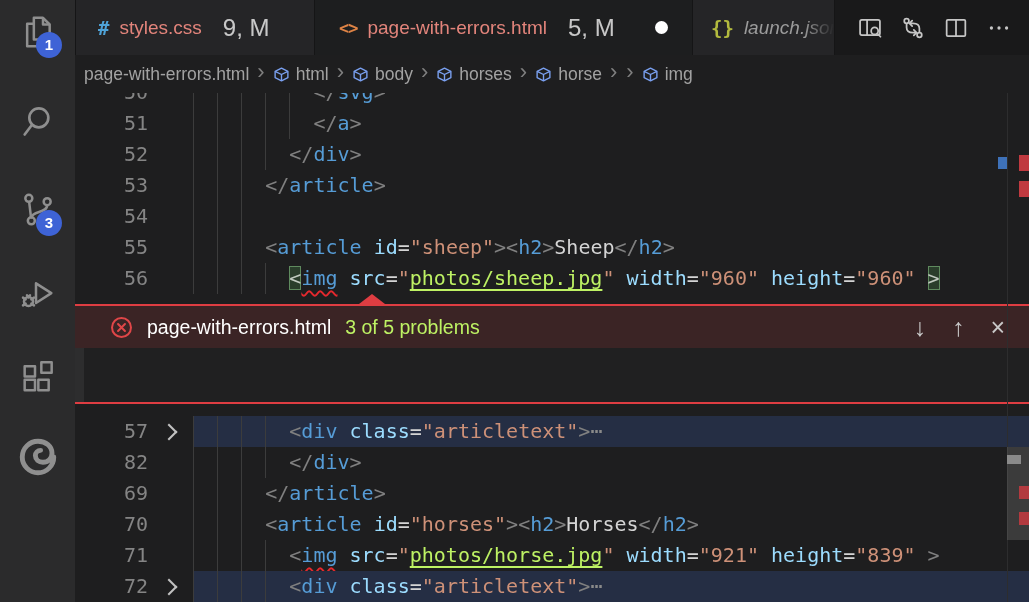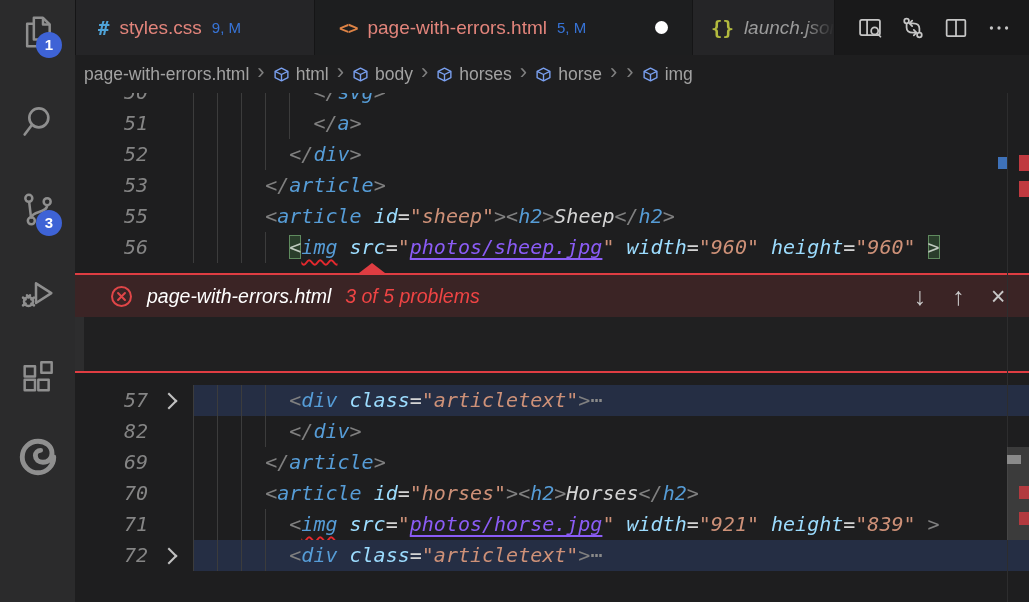--- a/index.html
+++ b/index.html
@@ -22,63 +22,63 @@
   .tab.inactive{background:#252527;border-right:1px solid #151516;border-left:1px solid #151516;}
   .tab.active{background:#1d1e1f;}
   .tab1{width:240px;padding:0 22px;}
   .tab2{width:377px;padding:0 24px;}
   .tab3{width:143px;padding:0 18px;overflow:hidden;}
   .ficon{font-family:"DejaVu Sans Mono",monospace;font-weight:bold;font-size:19px;}
   .ficon.css{color:#4fa3d8;}
   .ficon.html{color:#de8345;font-size:17px;letter-spacing:-1px;}
   .ficon.json{color:#b3bb3e;}
   .tab-label{font-size:19px;color:#e2847b;white-space:nowrap;}
-  .tab-dec{font-size:15px;color:#3b82f6;opacity:.85;white-space:nowrap;}
+  .tab-dec{font-size:24px;color:#e5e5e5;opacity:.85;white-space:nowrap;margin-left:11px;}
   .tab3 .tab-label{color:#9b9b9b;font-style:italic;}
   .dot{width:13px;height:13px;border-radius:50%;background:#ffffff;margin-left:auto;flex:none;}
   .fade{position:absolute;right:0;top:0;bottom:0;width:30px;
         background:linear-gradient(to right,rgba(37,37,39,0),#252527);}
   .actions{margin-left:auto;display:flex;align-items:center;gap:7px;padding-right:12px;}
   .act{width:36px;height:36px;display:flex;align-items:center;justify-content:center;border-radius:5px;}
 
   
   .breadcrumb{height:38px;display:flex;align-items:center;background:#1e1e1f;padding-left:9px;gap:7px;
               font-size:17.5px;color:#a2a2a2;white-space:nowrap;overflow:hidden;}
   .bc-sep{color:#7f7f7f;font-size:22px;line-height:1;margin:0 1px 4px 1px;}
   .bc-item{display:flex;align-items:center;gap:6px;}
 
   
-  .editor{position:relative;height:509px;overflow:hidden;background:#1e1e1f;font-style:italic;}
+  .editor{position:relative;height:509px;overflow:hidden;background:#1e1e1f;}
   .code-line{display:flex;height:31px;font-family:"DejaVu Sans Mono",monospace;font-size:20px;line-height:31px;}
   .code-line.clip{margin-top:-16px;}
   .ln{width:73px;flex:none;text-align:right;color:#858585;}
   .foldcol{width:45px;flex:none;display:flex;align-items:center;justify-content:center;}
   .chev{width:10px;height:10px;border-top:2px solid #c2c2c2;border-right:2px solid #c2c2c2;
         transform:rotate(45deg);margin-right:3px;}
   .codepre{display:block;position:relative;flex:1;white-space:pre;}
   .code-line.hl .codepre{background:#252e44;}
   .guide{position:absolute;top:0;bottom:0;width:0;border-left:1px solid #3c3c3c;}
   .tk-p{color:#808080;} .tk-t{color:#569cd6;} .tk-a{color:#9cdcfe;} .tk-o{color:#d4d4d4;}
   .tk-s{color:#ce9178;} .tk-x{color:#d4d4d4;} .tk-w{color:#d4d4d4;}
   .tk-f{color:#8a8a8a;}
-  .tk-sl{color:#8b5cf6;text-decoration-line:underline;text-underline-offset:4px;text-decoration-thickness:1.5px;}
+  .tk-sl{color:#bef264;text-decoration-line:underline;text-underline-offset:4px;text-decoration-thickness:1.5px;}
   .tk-te{color:#569cd6;text-decoration-line:underline;text-decoration-style:wavy;
          text-decoration-color:#e5282d;text-decoration-thickness:2px;text-underline-offset:5px;
          text-decoration-skip-ink:none;}
   .tk-pb{color:#c0c9bf;background:rgba(62,112,64,.38);box-shadow:inset 0 0 0 1px #5f8a5e;}
 
   
   .peek-arrowzone{height:10px;position:relative;}
   .peek-arrow{position:absolute;left:284px;bottom:0;width:0;height:0;
               border-left:13px solid transparent;border-right:13px solid transparent;
               border-bottom:10px solid #df3d42;}
   .peek-header{height:44px;box-sizing:border-box;border-top:2px solid #df3d42;background:#3b2425;
                display:flex;align-items:center;padding-left:35px;gap:14px;}
   .peek-title{color:#ffffff;font-size:19.5px;}
-  .peek-meta{color:#ef4444;font-size:19.5px;text-align:center;}
+  .peek-meta{color:#bef264;font-size:19.5px;text-align:center;}
   .peek-nav{margin-left:auto;display:flex;gap:26px;padding-right:24px;color:#c8c8c8;font-size:25px;}
   .peek-nav span{cursor:default;}
   .peek-body{height:56px;box-sizing:border-box;border-bottom:2px solid #df3d42;background:#202021;
              position:relative;margin-bottom:12px;overflow:hidden;}
   .peek-strip{position:absolute;left:0;top:0;bottom:0;width:9px;background:#2d2d2e;}
   .peek-msg{font-family:"DejaVu Sans Mono",monospace;font-size:20px;line-height:54px;color:#cfcfcf;
             padding-left:38px;white-space:pre;overflow:hidden;}
 
   
   .ruler-line{position:absolute;left:932px;top:93px;bottom:0;width:1px;background:#2d2d2e;z-index:6;}
@@ -265,20 +265,25 @@
           <span class="ln">52</span>
           <span class="foldcol"></span>
           <span class="codepre" style="padding-left: 96.328px;"><div class="guide" style="left: 0px;"></div><div class="guide" style="left: 24.082px;"></div><div class="guide" style="left: 48.164px;"></div><div class="guide" style="left: 72.246px;"></div><span class="tk-p">&lt;/</span><span class="tk-t">div</span><span class="tk-p">&gt;</span></span>
         </div>
         <div class="code-line">
           <span class="ln">53</span>
           <span class="foldcol"></span>
           <span class="codepre" style="padding-left: 72.246px;"><div class="guide" style="left: 0px;"></div><div class="guide" style="left: 24.082px;"></div><div class="guide" style="left: 48.164px;"></div><span class="tk-p">&lt;/</span><span class="tk-t">article</span><span class="tk-p">&gt;</span></span>
         </div>
         <div class="code-line">
+          <span class="ln">54</span>
+          <span class="foldcol"></span>
+          <span class="codepre" style="padding-left: 72.246px;"><div class="guide" style="left: 0px;"></div><div class="guide" style="left: 24.082px;"></div><div class="guide" style="left: 48.164px;"></div></span>
+        </div>
+        <div class="code-line">
           <span class="ln">55</span>
           <span class="foldcol"></span>
           <span class="codepre" style="padding-left: 72.246px;"><div class="guide" style="left: 0px;"></div><div class="guide" style="left: 24.082px;"></div><div class="guide" style="left: 48.164px;"></div><span class="tk-p">&lt;</span><span class="tk-t">article</span><span class="tk-w"> </span><span class="tk-a">id</span><span class="tk-o">=</span><span class="tk-s">"sheep"</span><span class="tk-p">&gt;&lt;</span><span class="tk-t">h2</span><span class="tk-p">&gt;</span><span class="tk-x">Sheep</span><span class="tk-p">&lt;/</span><span class="tk-t">h2</span><span class="tk-p">&gt;</span></span>
         </div>
         <div class="code-line">
           <span class="ln">56</span>
           <span class="foldcol"></span>
           <span class="codepre" style="padding-left: 96.328px;"><div class="guide" style="left: 0px;"></div><div class="guide" style="left: 24.082px;"></div><div class="guide" style="left: 48.164px;"></div><div class="guide" style="left: 72.246px;"></div><span class="tk-pb">&lt;</span><span class="tk-te">img</span><span class="tk-w"> </span><span class="tk-a">src</span><span class="tk-o">=</span><span class="tk-s">"</span><span class="tk-sl">photos/sheep.jpg</span><span class="tk-s">"</span><span class="tk-w"> </span><span class="tk-a">width</span><span class="tk-o">=</span><span class="tk-s">"960"</span><span class="tk-w"> </span><span class="tk-a">height</span><span class="tk-o">=</span><span class="tk-s">"960"</span><span class="tk-w"> </span><span class="tk-pb">&gt;</span></span>
         </div>
       </div>

